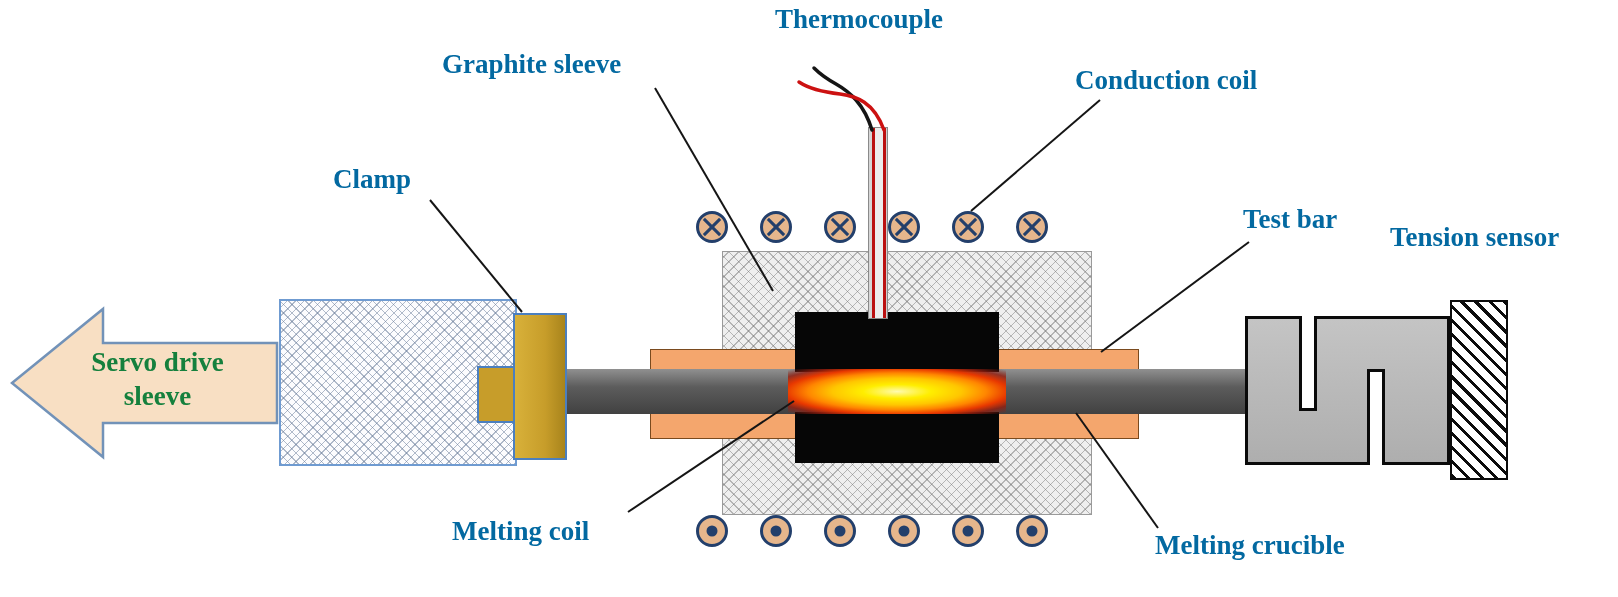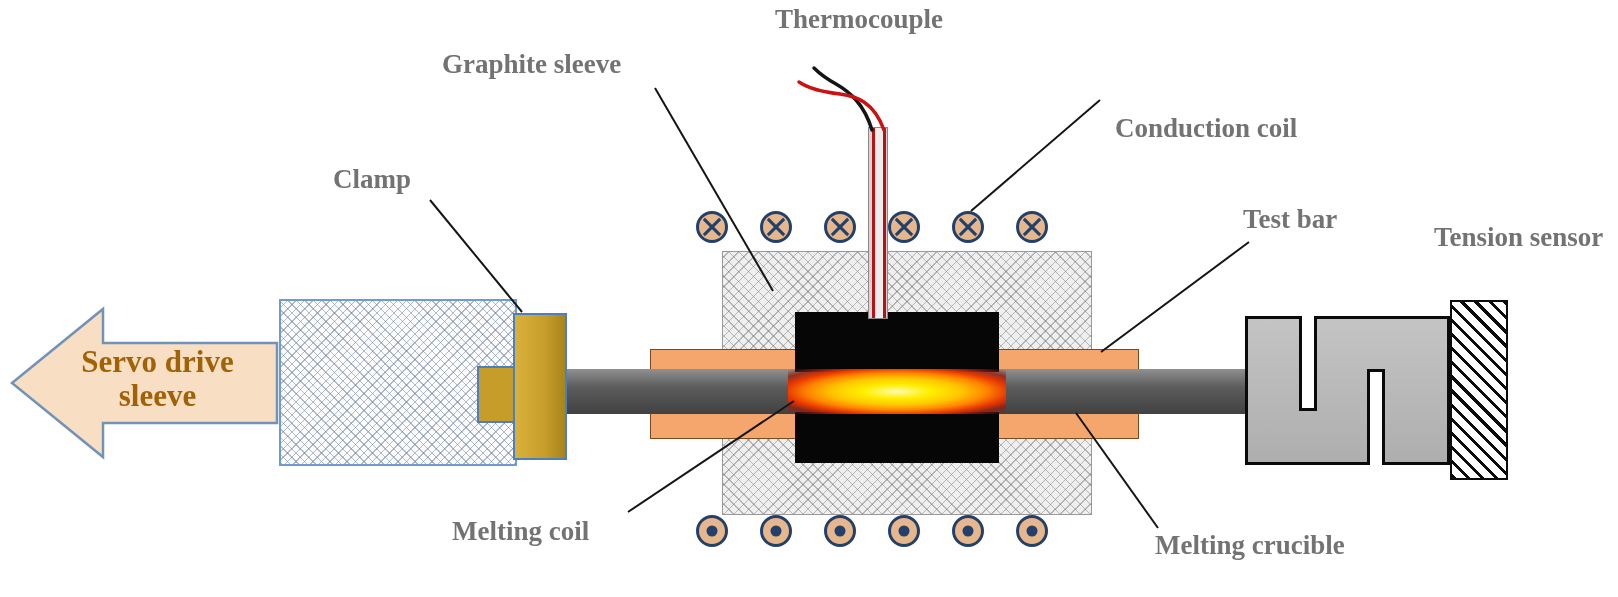--- a/index.html
+++ b/index.html
@@ -1,23 +1,23 @@
 <!DOCTYPE html>
 <html style="--arrow-fill: #f8dfc3; --arrow-border: #7292b8; --hatch-border: #6f9bd1; --clamp-gold: #c79d2a; --clamp-border: #4b7fbf; --crucible-orange: #f4a66d; --crucible-border: #7a4a1e; --bar-dark: #414141; --sleeve-bg: #efefef; --coil-fill: #e6b68c; --coil-border: #233f6b; --glow-yellow: #ffee00; --glow-red: #e83800; --tube-red: #bb1111;"><head>
 <meta charset="utf-8">
 <style>
   html,body{margin:0;padding:0;background:#fff;}
   .stage{position:relative;width:1618px;height:597px;background:#fff;overflow:hidden;
          font-family:"Liberation Serif","DejaVu Serif",serif;}
   .abs{position:absolute;}
   svg.bg{position:absolute;left:0;top:0;z-index:1;}
   svg.fg{position:absolute;left:0;top:0;z-index:10;pointer-events:none;}
-  .label{position:absolute;z-index:11;font-weight:700;font-size:27px;color:#737373;white-space:nowrap;}
+  .label{position:absolute;z-index:11;font-weight:700;font-size:27px;color:#0369a1;white-space:nowrap;}
   .servo-text{position:absolute;left:40px;top:345px;width:235px;z-index:11;font-weight:700;
-              font-size:31px;line-height:34px;text-align:center;color:#a16207;}
+              font-size:27px;line-height:34px;text-align:center;color:#15803d;}
   
   .drive-housing{left:279px;top:299px;width:234px;height:163px;z-index:3;background-color:#fcfcfe;
     background-image:repeating-linear-gradient(45deg,rgba(100,120,150,.5) 0 1px,transparent 1px 6px),
                      repeating-linear-gradient(-45deg,rgba(100,120,150,.5) 0 1px,transparent 1px 6px);
     border:2px solid var(--hatch-border);}
   .clamp-tab{left:477px;top:366px;width:38px;height:53px;z-index:4;background:var(--clamp-gold);
     border:2px solid var(--clamp-border);}
   .clamp-block{left:513px;top:313px;width:50px;height:143px;z-index:5;
     background:linear-gradient(90deg,#d8b13a,var(--clamp-gold) 60%,#a8841c);
     border:2px solid var(--clamp-border);}
@@ -111,24 +111,24 @@
     <line class="leader" x1="1100" y1="100" x2="971" y2="211"></line>
     <line class="leader" x1="1249" y1="242" x2="1101" y2="352"></line>
     <line class="leader" x1="628" y1="512" x2="794" y2="401"></line>
     <line class="leader" x1="1158" y1="528" x2="1076" y2="413"></line>
     <path class="wire-black" d="M 872 130 C 864 104 850 92 836 84 C 827 79 820 74 814 68"></path>
     <path class="wire-red" d="M 884 130 C 874 102 856 96 840 94 C 822 92 808 88 799 82"></path>
   </svg>
 
   <div class="label" style="left:775px;top:4px;">Thermocouple</div>
   <div class="label" style="left:442px;top:49px;">Graphite sleeve</div>
-  <div class="label" style="left:1115px;top:65px;margin-top:48px;">Conduction coil</div>
+  <div class="label" style="left:1075px;top:65px;">Conduction coil</div>
   <div class="label" style="left:333px;top:164px;text-align:center;">Clamp</div>
   <div class="label" style="left:1243px;top:204px;font-family:Liberation Serif, serif;">Test bar</div>
-  <div class="label" style="left:1390px;top:222px;margin-left:44px;">Tension sensor</div>
+  <div class="label" style="left:1390px;top:222px;">Tension sensor</div>
   <div class="label" style="left:452px;top:516px;">Melting coil</div>
   <div class="label" style="left:1155px;top:530px;">Melting crucible</div>
 
   <div class="servo-text">
     <div>Servo drive</div>
     <div>sleeve</div>
   </div>
 
 </div>
 

